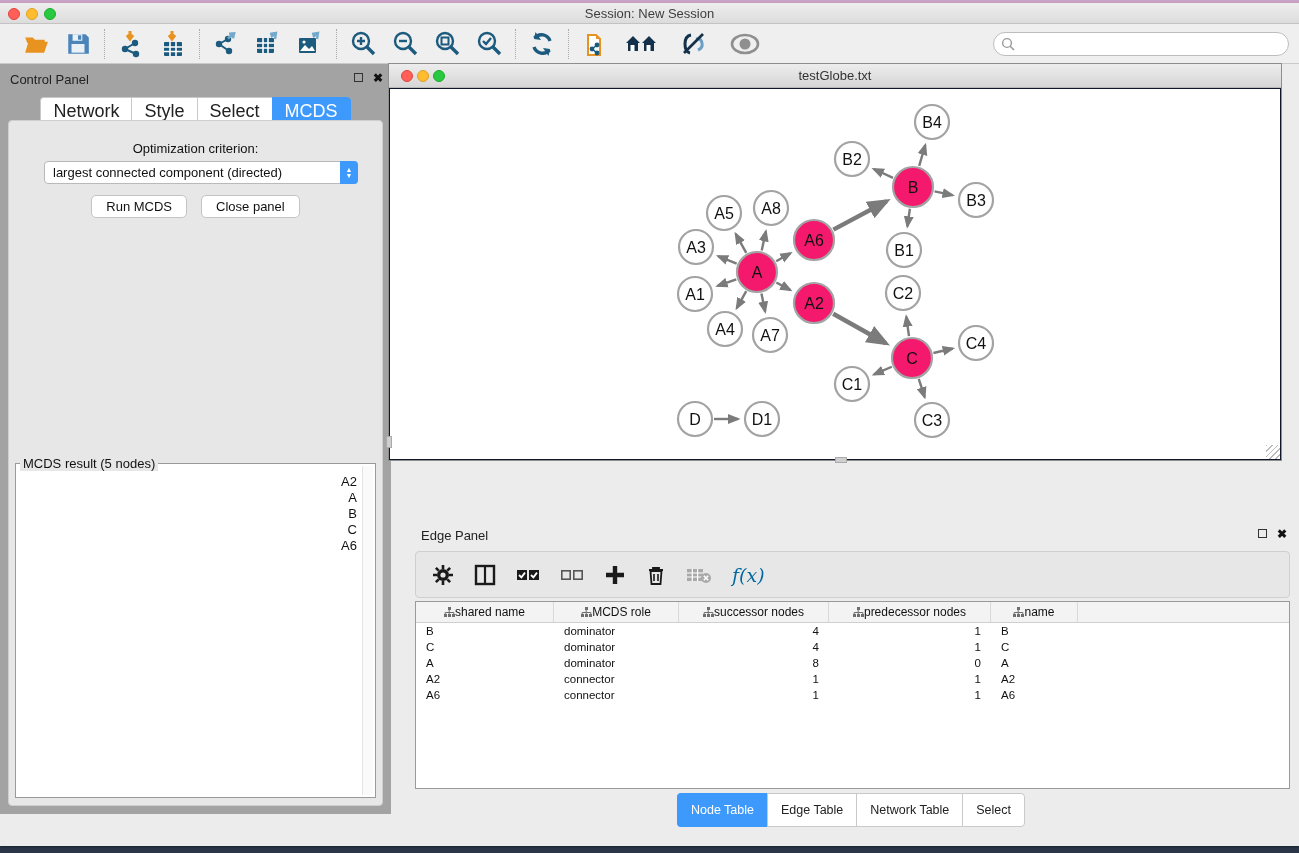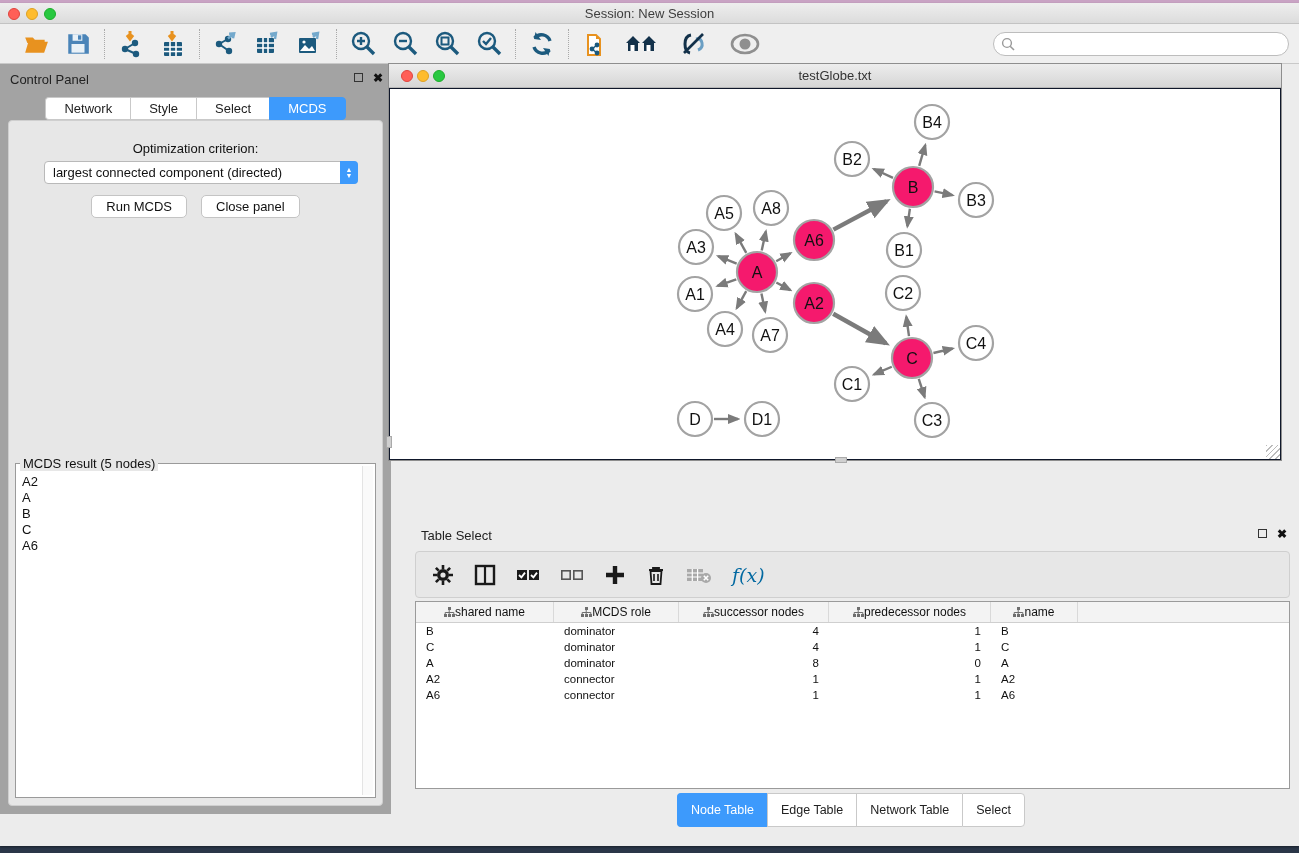--- a/index.html
+++ b/index.html
@@ -30,39 +30,39 @@
   #search-wrap svg { position:absolute; left:8px; top:5px; }
 
   
   #control-panel { position:absolute; top:61px; left:0; width:391px; height:750px; background:#a3a3a3;text-decoration:underline; }
   #cp-header { position:absolute; top:8px; left:10px; font-size:13px; color:#222; }
   .panel-wctl { position:absolute; top:9px; display:flex; gap:10px; }
   #control-panel .panel-wctl { right:8px; }
   .wctl-float { width:9px; height:9px; border:1.5px solid #333; }
   .wctl-close { font-size:12px; font-weight:bold; color:#111; line-height:10px; }
   #cp-tabs { position:absolute; top:33px; left:0; width:100%; display:flex; justify-content:center; }
-  .seg-btn { font-size:13px; padding:3px 18px; background:#fff; border:1px solid #c9c9c9;
+  .seg-btn { font-size:18px; padding:3px 12px; background:#fff; border:1px solid #c9c9c9;
     border-right:none; color:#222; cursor:default; }
   .seg-btn:first-child { border-radius:4px 0 0 4px; }
   .seg-btn:last-child { border-radius:0 4px 4px 0; border-right:1px solid #c9c9c9; }
   .seg-btn.active { background:#3d9afc; border-color:#3d9afc; color:#fff; }
   #cp-body { position:absolute; top:56px; left:8px; width:375px; height:686px;
     background:#e7e7e7; border:1px solid #cfcfcf; border-radius:4px; }
   #opt-label { position:absolute; top:20px; width:100%; text-align:center; font-size:13px; color:#111; }
   #criterion-select { position:absolute; top:40px; left:35px; width:314px; height:23px;
     background:#fff; border:1px solid #b9b9b9; border-radius:4px; display:flex; align-items:center; }
   #criterion-select .val { flex:1; font-size:13px; padding-left:8px; color:#111; white-space:nowrap; }
   #criterion-select .stepper { width:18px; height:23px; margin-right:-1px; background:#3d9afc;
     border-radius:0 4px 4px 0; display:flex; flex-direction:column; align-items:center; justify-content:center; color:#fff; }
   #criterion-select .stepper span { font-size:7px; line-height:6px; }
   .cp-buttons { position:absolute; top:74px; width:100%; display:flex; justify-content:center; gap:14px; }
   .mac-btn { font-size:13px; color:#111; background:#fff; border:1px solid #c4c4c4;
     border-radius:5px; padding:3px 14px; cursor:default; }
   #result-box { position:absolute; top:342px; left:6px; width:361px; height:335px;
-    border:1px solid #9a9a9a; background:#fff; }
+    border:1px solid #9a9a9a; background:#fff;text-align:right; }
   #result-legend { position:absolute; top:-8px; left:4px; background:#e7e7e7; padding:0 3px;
     font-size:13px; color:#111; }
   #result-list { position:absolute; top:10px; left:2px; right:14px; bottom:2px; overflow:hidden; }
   #result-list .item { font-size:13px; color:#111; padding:0 4px; line-height:16px; }
   #result-scroll { position:absolute; top:2px; right:2px; bottom:2px; width:11px; background:#fafafa;
     border-left:1px solid #e4e4e4; }
 
   
   #v-divider { position:absolute; top:61px; left:391px; width:12px; height:750px; background:#ececec; }
 
@@ -441,21 +441,21 @@
             <text x="372" y="335.5" text-anchor="middle" font-size="16" fill="#111">D1</text>
           </g>
         </svg>
     </div>
     <div id="net-handle-left"></div>
     <div id="net-handle-bottom"></div>
     <div id="net-resize-grip"></div>
   </div>
 
   <div id="table-panel">
-    <div id="tp-header">Table Select</div>
+    <div id="tp-header">Edge Panel</div>
     <div class="panel-wctl">
       <span class="wctl-float"></span>
       <span class="wctl-close">✖</span>
     </div>
     <div id="tp-toolbar">
       <span class="tpt-btn">
         <svg width="22" height="22" viewBox="0 0 22 22">
             <g fill="#1a1a1a">
               <circle cx="11" cy="11" r="6"></circle>
               <g stroke="#1a1a1a" stroke-width="2.6">

